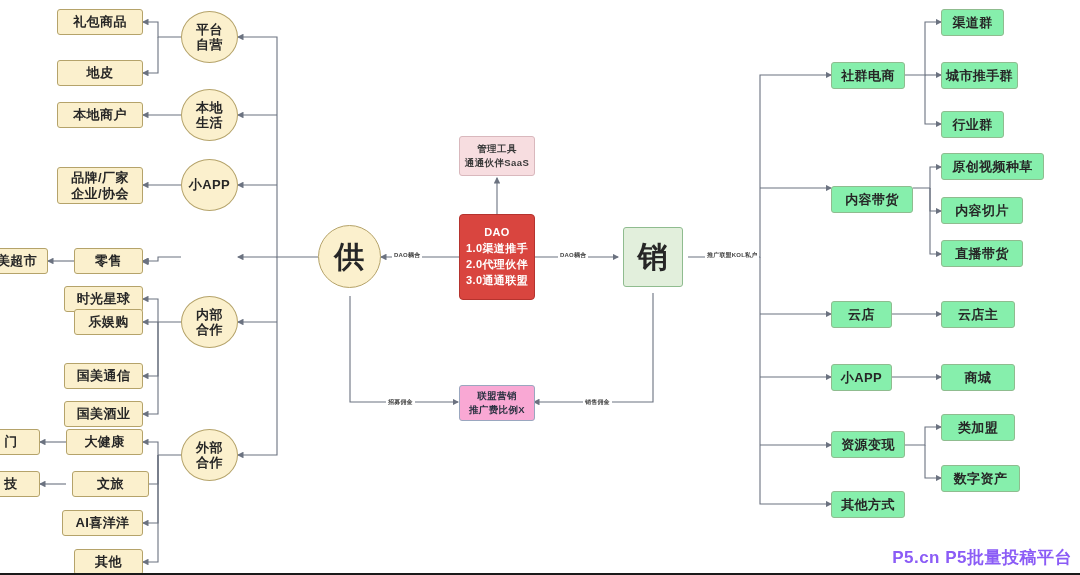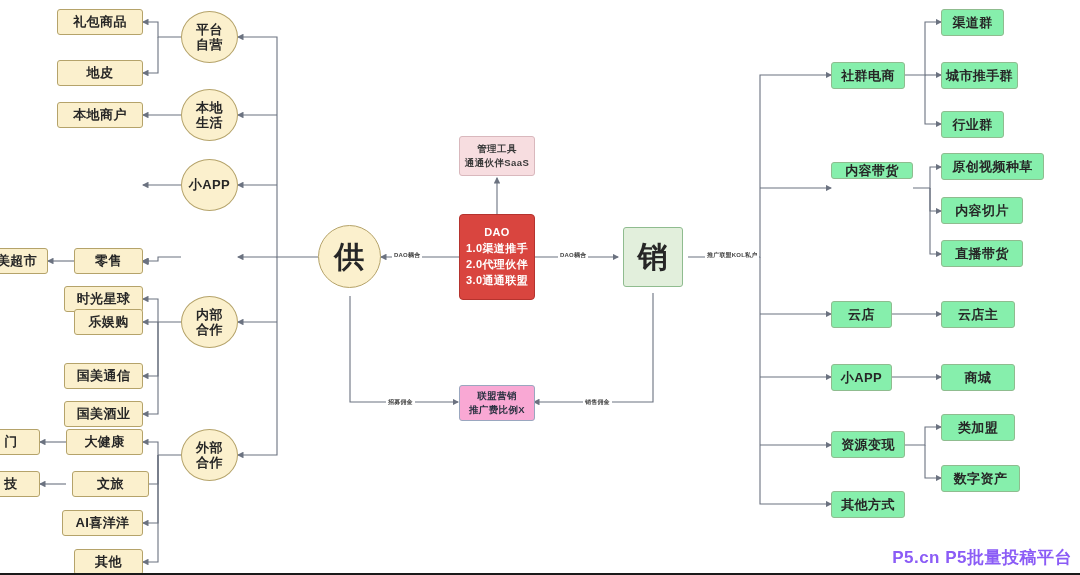--- a/index.html
+++ b/index.html
@@ -158,20 +158,22 @@
     </g>
   </svg>
 
   <div class="node n-yellow" style="left:-14px; top:248px; width:62px; height:26px;">美超市</div>
   <div class="node n-yellow" style="left:-18px; top:429px; width:58px; height:26px;">门</div>
   <div class="node n-yellow" style="left:-18px; top:471px; width:58px; height:26px;">技</div>
 
   <div class="node n-yellow" style="left:57px; top:9px; width:86px; height:26px;">礼包商品</div>
   <div class="node n-yellow" style="left:57px; top:60px; width:86px; height:26px;">地皮</div>
   <div class="node n-yellow" style="left:57px; top:102px; width:86px; height:26px;">本地商户</div>
+  <div class="node n-yellow" style="left:57px; top:167px; width:86px; height:37px;">品牌/厂家
+企业/协会</div>
 
   <div class="node n-yellow" style="left:74px; top:248px; width:69px; height:26px;">零售</div>
   <div class="node n-yellow" style="left:64px; top:286px; width:79px; height:26px;">时光星球</div>
   <div class="node n-yellow" style="left:74px; top:309px; width:69px; height:26px;">乐娱购</div>
   <div class="node n-yellow" style="left:64px; top:363px; width:79px; height:26px;">国美通信</div>
   <div class="node n-yellow" style="left:64px; top:401px; width:79px; height:26px;">国美酒业</div>
 
   <div class="node n-yellow" style="left:66px; top:429px; width:77px; height:26px;">大健康</div>
   <div class="node n-yellow" style="left:72px; top:471px; width:77px; height:26px;">文旅</div>
   <div class="node n-yellow" style="left:62px; top:510px; width:81px; height:26px;">AI喜洋洋</div>
@@ -199,21 +201,21 @@
   <div class="node n-blue" style="left:459px; top:385px; width:76px; height:36px;">联盟营销
 推广费比例X</div>
 
   <div class="edge-label" style="left:392px; top:251px;">DAO耦合</div>
   <div class="edge-label" style="left:558px; top:251px;">DAO耦合</div>
   <div class="edge-label" style="left:386px; top:398px;">招募佣金</div>
   <div class="edge-label" style="left:583px; top:398px;">销售佣金</div>
   <div class="edge-label" style="left:705px; top:251px;">推广联盟KOL私户</div>
 
   <div class="node n-green" style="left:831px; top:62px; width:74px; height:27px;">社群电商</div>
-  <div class="node n-green" style="left:831px; top:162px; width:82px; height:17px;">内容带货</div>
+  <div class="node n-green" style="left:831px; top:186px; width:82px; height:27px;">内容带货</div>
   <div class="node n-green" style="left:831px; top:301px; width:61px; height:27px;">云店</div>
   <div class="node n-green" style="left:831px; top:364px; width:61px; height:27px;">小APP</div>
   <div class="node n-green" style="left:831px; top:431px; width:74px; height:27px;">资源变现</div>
   <div class="node n-green" style="left:831px; top:491px; width:74px; height:27px;">其他方式</div>
 
   <div class="node n-green" style="left:941px; top:9px; width:63px; height:27px;">渠道群</div>
   <div class="node n-green" style="left:941px; top:62px; width:77px; height:27px;">城市推手群</div>
   <div class="node n-green" style="left:941px; top:111px; width:63px; height:27px;">行业群</div>
 
   <div class="node n-green" style="left:941px; top:153px; width:103px; height:27px;">原创视频种草</div>

